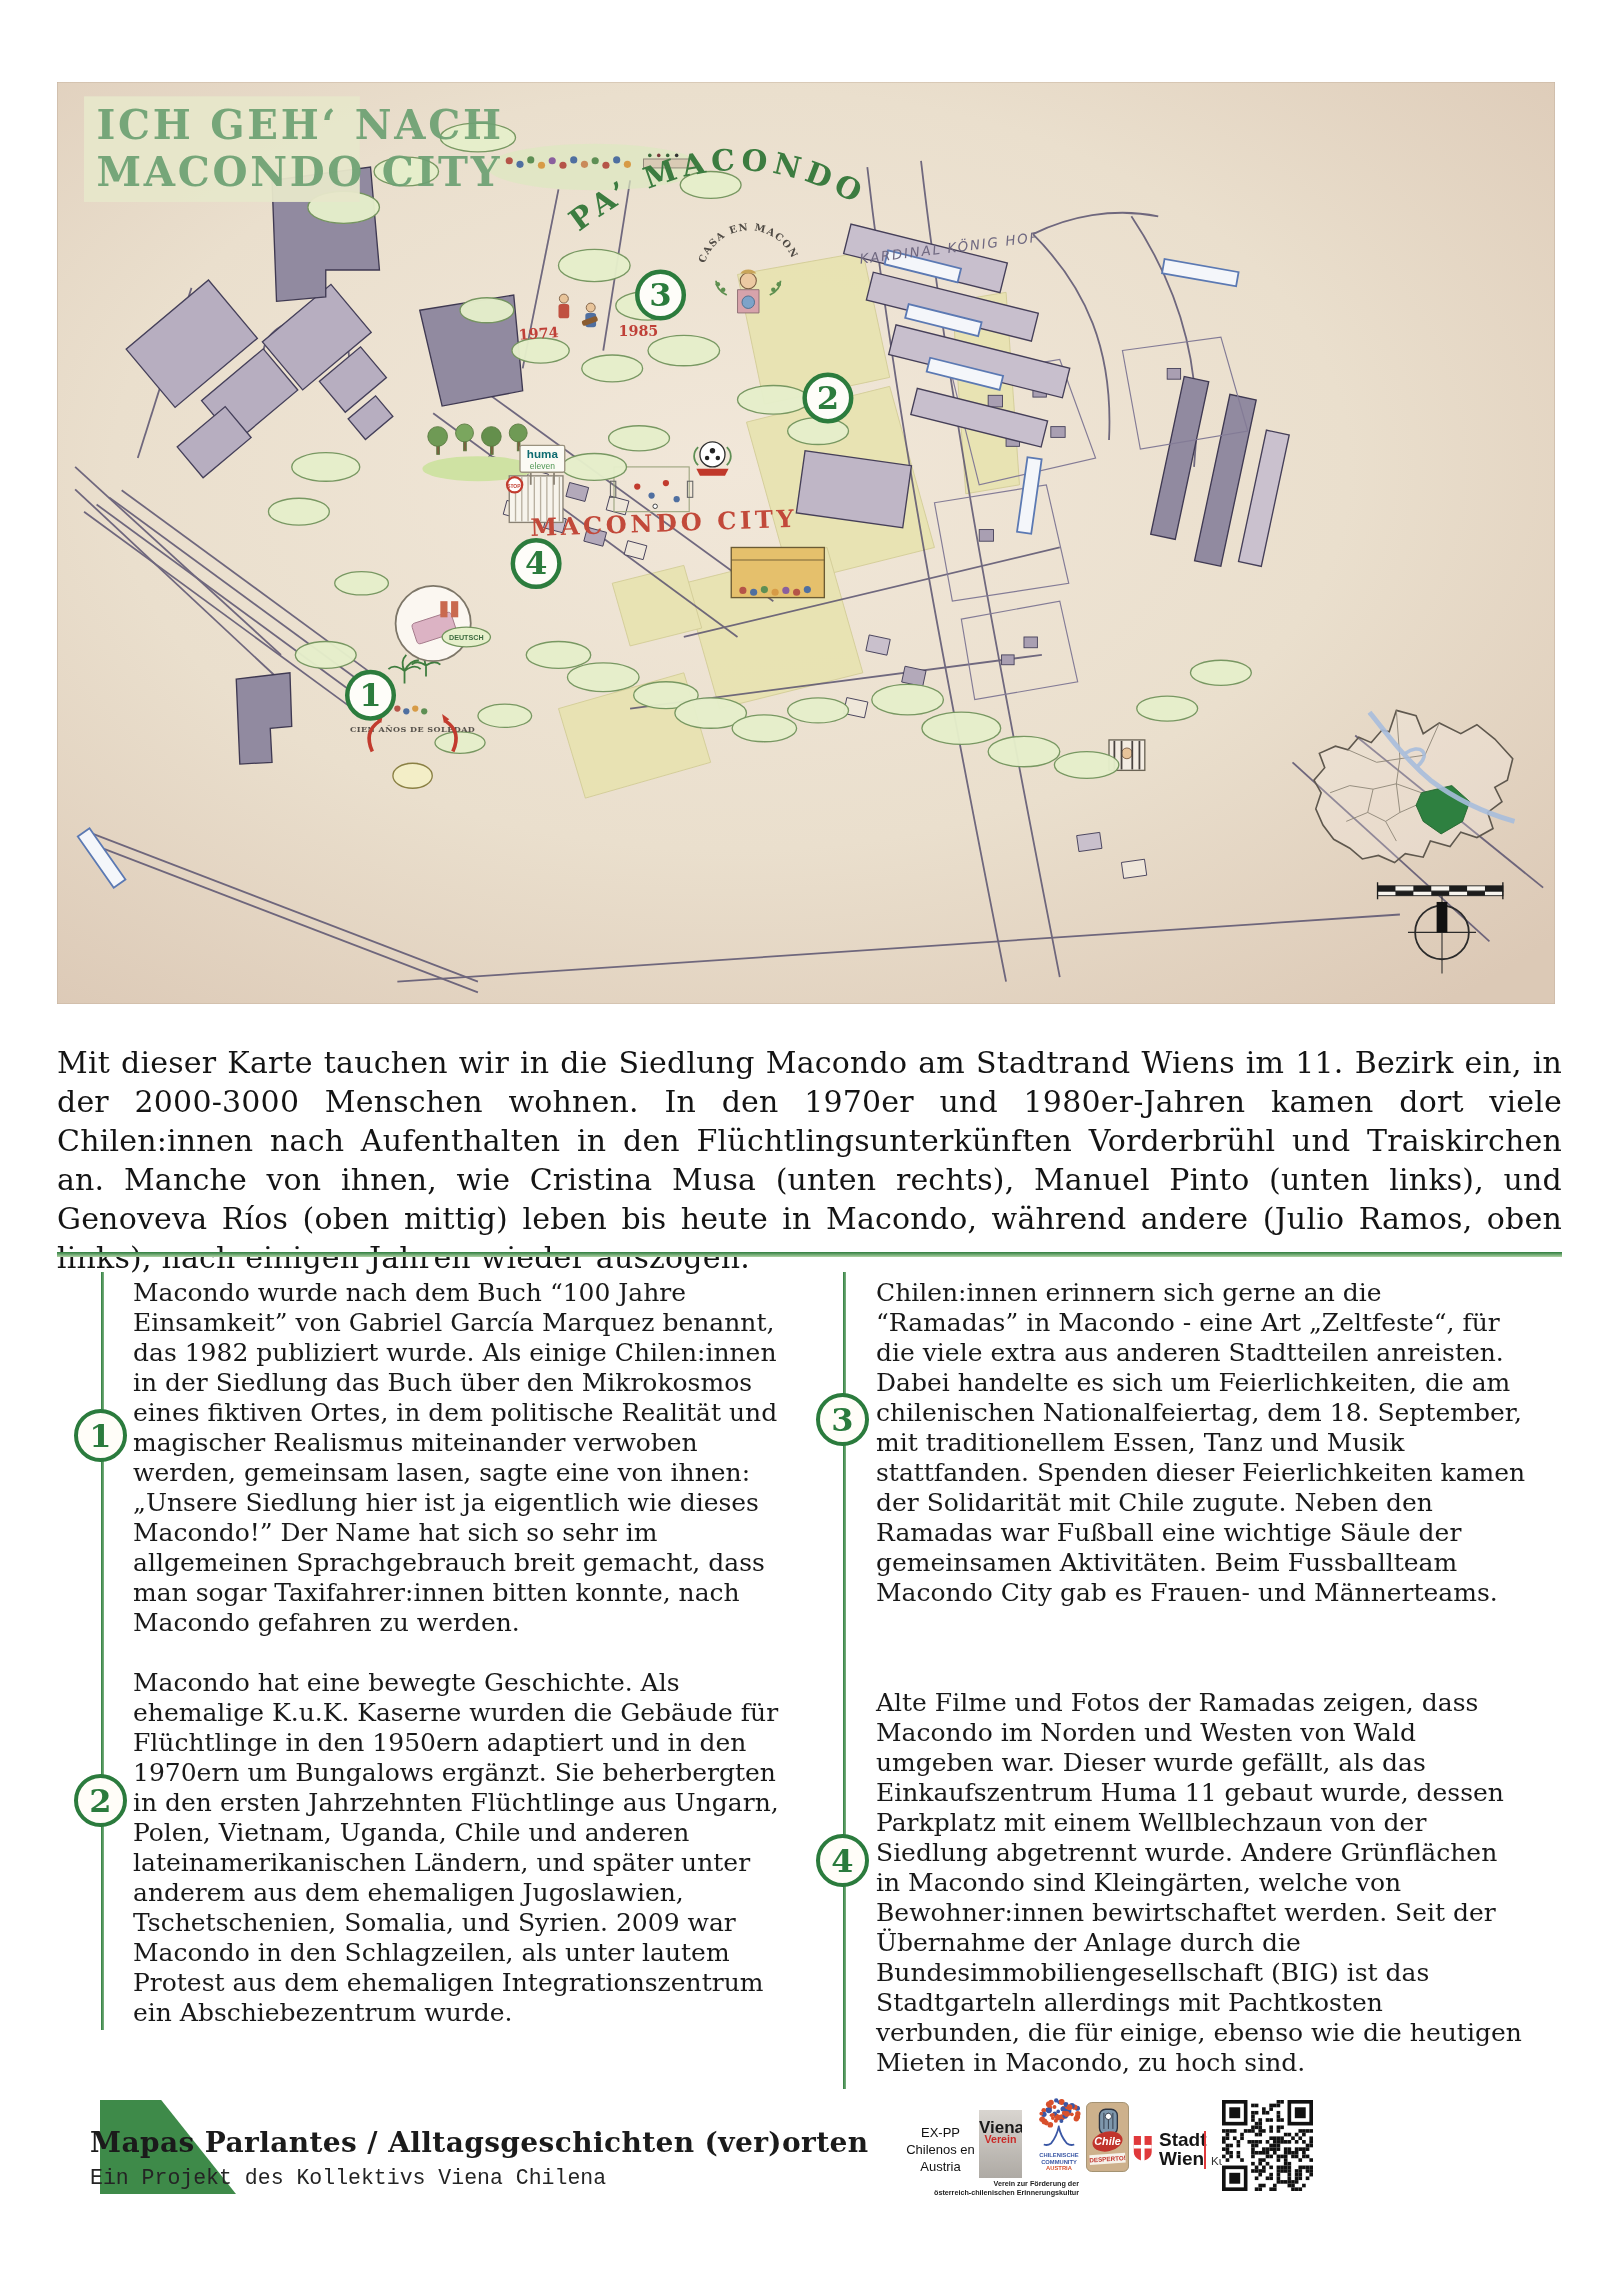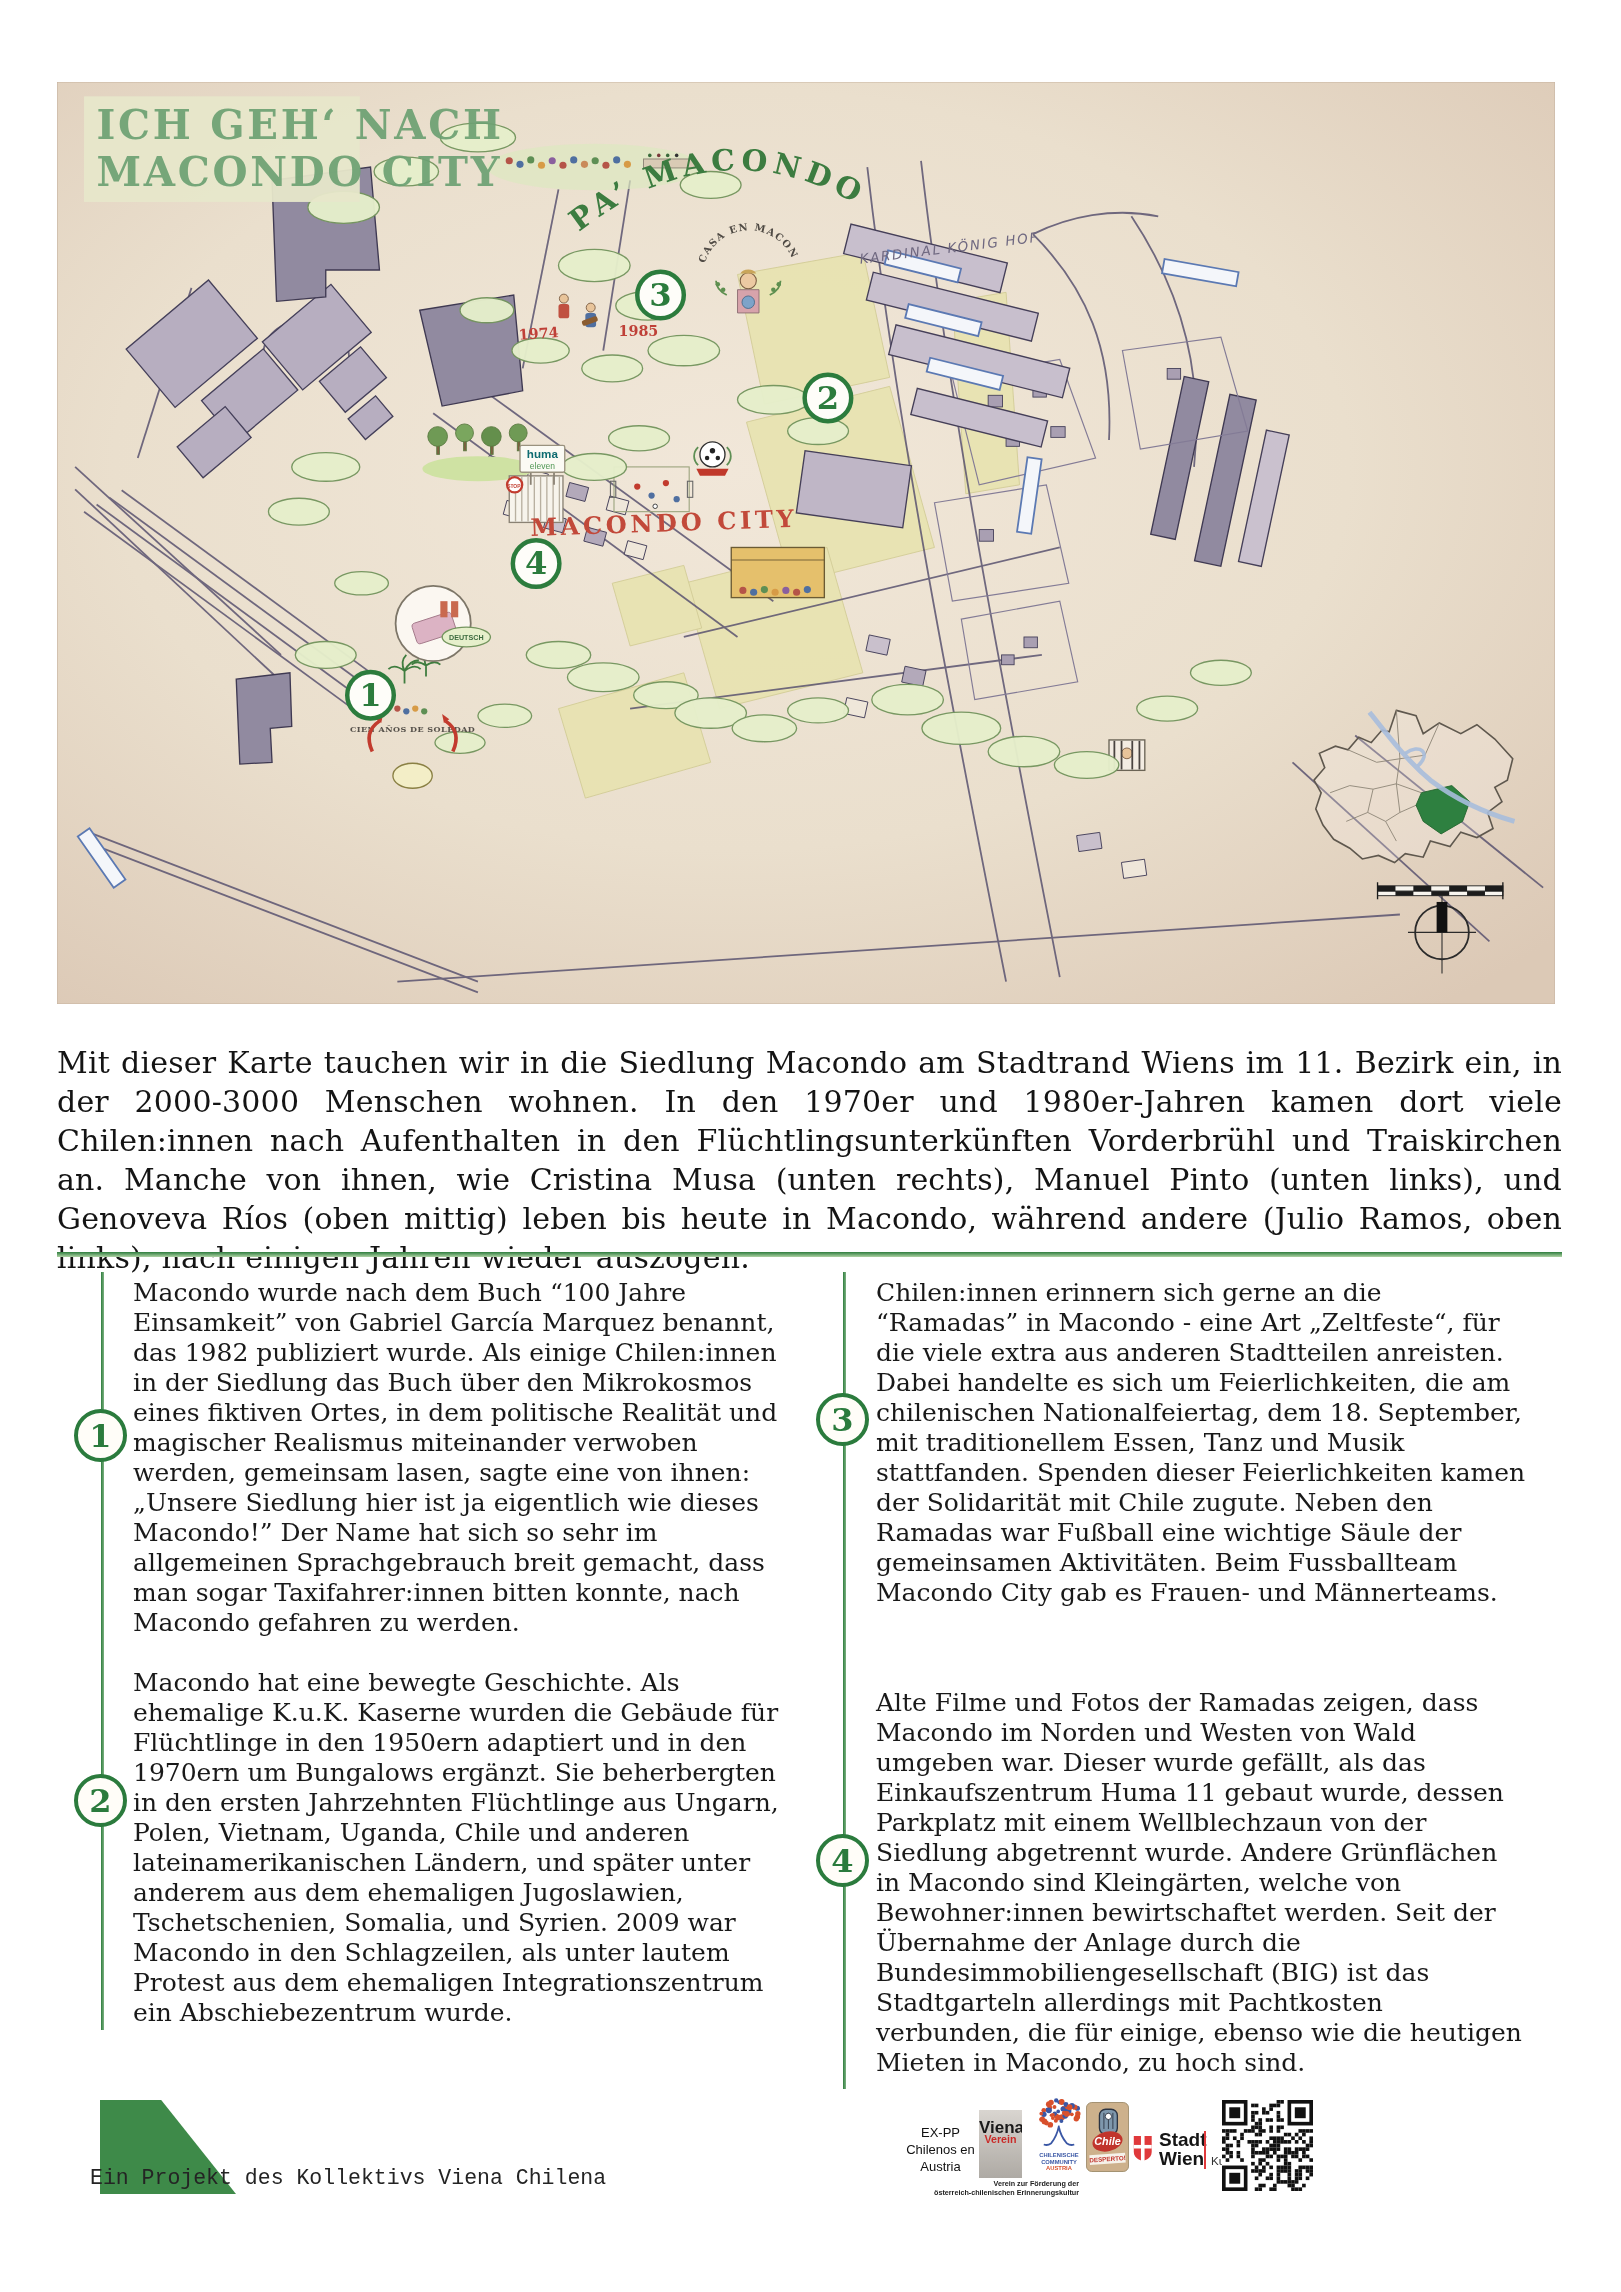--- a/index.html
+++ b/index.html
@@ -453,20 +453,21 @@
         <span>4</span>
       </div>
 
     <p class="para p-l" style="top:1.8px;">Macondo wurde nach dem Buch “100 Jahre Einsamkeit” von Gabriel García Marquez benannt, das 1982 publiziert wurde. Als einige Chilen:innen in der Siedlung das Buch über den Mikrokosmos eines fiktiven Ortes, in dem politische Realität und magischer Realismus miteinander verwoben werden, gemeinsam lasen, sagte eine von ihnen: „Unsere  Siedlung hier ist ja eigentlich wie dieses Macondo!” Der Name hat sich so sehr im allgemeinen Sprachgebrauch breit gemacht, dass man sogar Taxifahrer:innen bitten konnte, nach Macondo gefahren zu werden.</p>
     <p class="para p-l" style="top:392px;">Macondo hat eine bewegte Geschichte. Als ehemalige K.u.K. Kaserne wurden die Gebäude für Flüchtlinge in den 1950ern adaptiert und in den 1970ern um Bungalows ergänzt. Sie beherbergten in den ersten Jahrzehnten Flüchtlinge aus Ungarn, Polen, Vietnam, Uganda, Chile und anderen lateinamerikanischen Ländern, und später unter anderem aus dem ehemaligen Jugoslawien, Tschetschenien, Somalia, und Syrien. 2009 war Macondo in den Schlagzeilen, als unter lautem Protest aus dem ehemaligen Integrationszentrum ein Abschiebezentrum wurde.</p>
     <p class="para p-r" style="top:1.8px;">Chilen:innen erinnern sich gerne an die “Ramadas” in Macondo - eine Art „Zeltfeste“, für die viele extra aus anderen Stadtteilen anreisten. Dabei handelte es sich um Feierlichkeiten, die am chilenischen Nationalfeiertag, dem 18. September, mit traditionellem Essen, Tanz und Musik stattfanden. Spenden dieser Feierlichkeiten kamen der Solidarität mit Chile zugute. Neben den Ramadas war Fußball eine wichtige Säule der gemeinsamen Aktivitäten. Beim Fussballteam Macondo City gab es Frauen- und Männerteams.</p>
     <p class="para p-r" style="top:412px;">Alte Filme und Fotos der Ramadas zeigen, dass Macondo im Norden und Westen von Wald umgeben war. Dieser wurde gefällt, als das Einkaufszentrum Huma 11 gebaut wurde, dessen Parkplatz mit einem Wellblechzaun von der Siedlung abgetrennt wurde. Andere Grünflächen in Macondo sind Kleingärten, welche von Bewohner:innen bewirtschaftet werden. Seit der Übernahme der Anlage durch die Bundesimmobiliengesellschaft (BIG) ist das Stadtgarteln allerdings mit Pachtkosten verbunden, die für einige, ebenso wie die heutigen Mieten in Macondo, zu hoch sind.</p>
   </div>
 
   <div class="foot-tri"></div>
+  <div class="foot-title">Mapas Parlantes / Alltagsgeschichten (ver)orten</div>
   <div class="foot-sub">Ein Projekt des Kollektivs Viena Chilena</div>
 
   <div class="expp logo-text">
     <div>EX-PP</div>
     <div>Chilenos en</div>
     <div>Austria</div>
   </div>
 
   <div class="viena-tile logo-text">
     <div class="v1">Viena</div>

